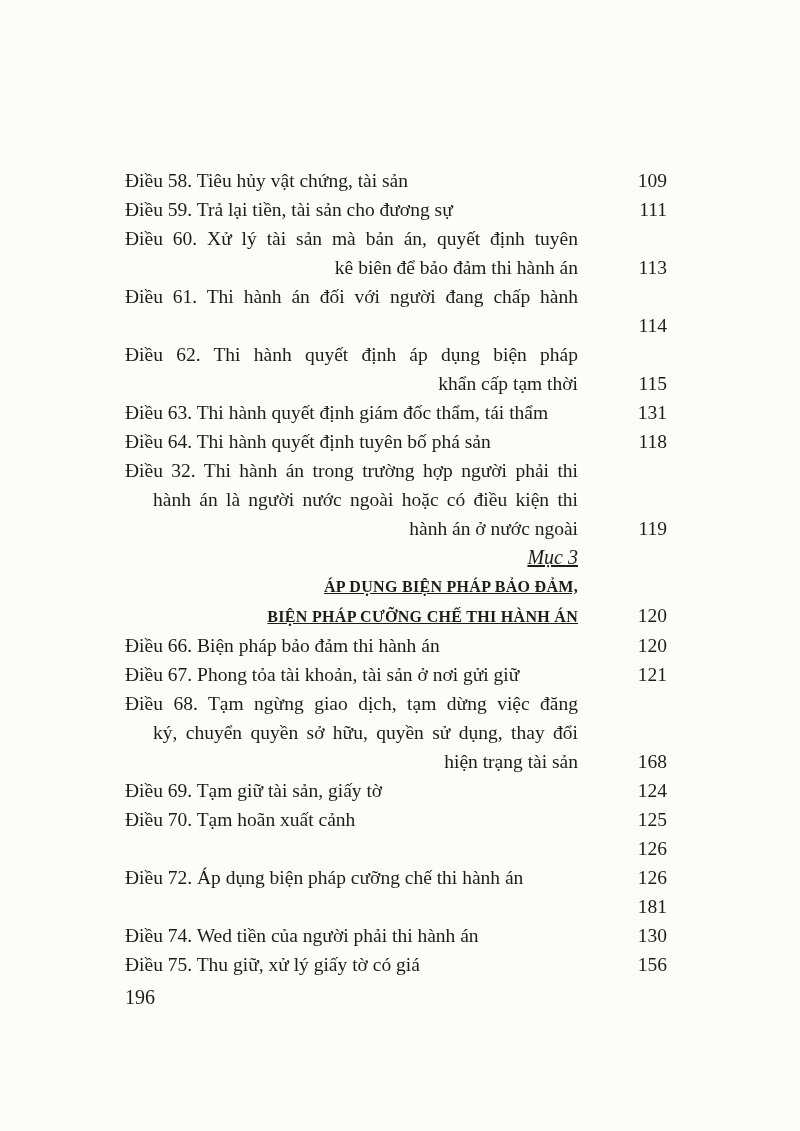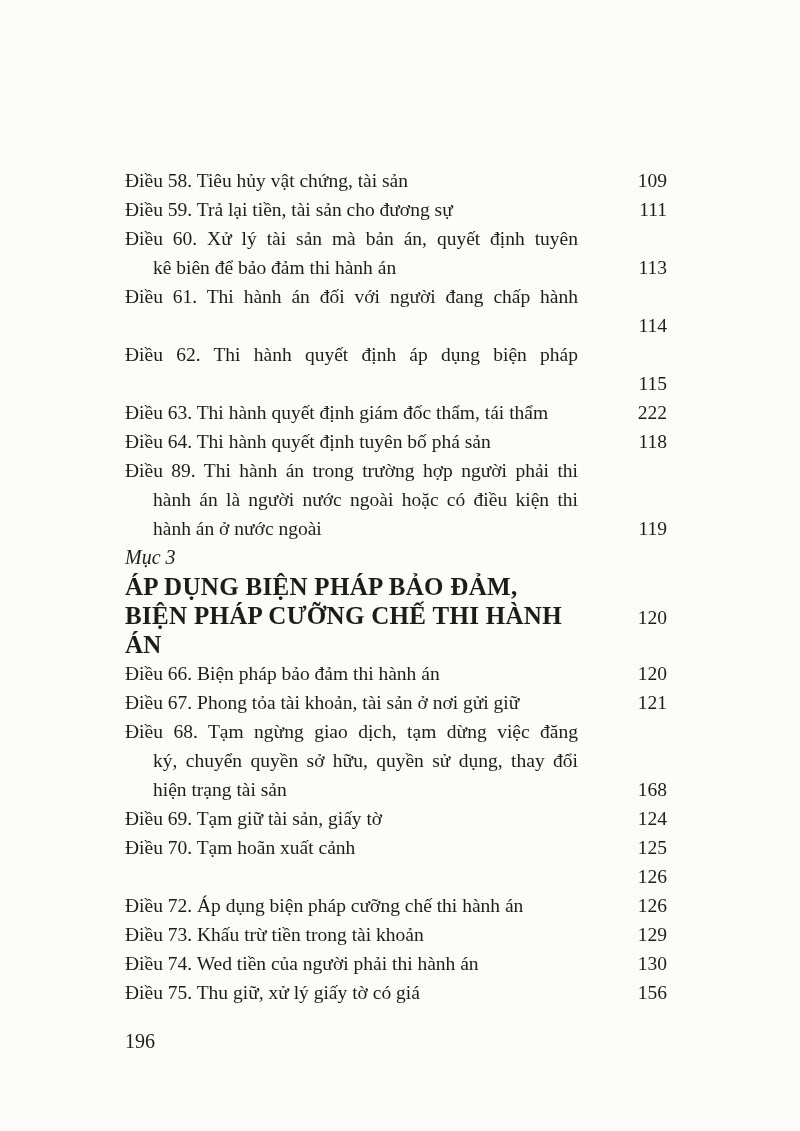--- a/index.html
+++ b/index.html
@@ -29,35 +29,36 @@
     line-height: 29px;
   }
   .title {
     flex: none;
     width: 453px;
   }
   .title.nowrap { white-space: nowrap; }
   .title.indent {
     margin-left: 28px;
     width: 425px;
+    text-align: right;
   }
   .title.fill {
     text-align: justify;
     text-align-last: justify;
   }
-  .title.center { text-align: left; }
-  .bold { font-weight: bold; font-size: 25px; letter-spacing: 0.3px; }
+  .title.center { text-align: right; text-decoration: underline; }
+  .bold { font-weight: bold; font-size: 16px; letter-spacing: 0.3px; }
   .italic { font-style: italic; font-size: 20px; }
   .page {
     margin-left: auto;
     text-align: right;
     min-width: 40px;
   }
   .footer {
-    margin-top: 20px;
+    margin-top: 4px;
     font-size: 20px;
     line-height: 29px;
   }
 </style>
 </head>
 <body>
 
 <div class="paper">
   <div class="toc">
       <div class="row">
@@ -78,32 +79,33 @@
       <div class="row">
         <span class="title fill">Điều 61. Thi hành án đối với người đang chấp hành</span>
       </div>
       <div class="row">
         <span class="page">114</span>
       </div>
       <div class="row">
         <span class="title fill">Điều 62. Thi hành quyết định áp dụng biện pháp</span>
       </div>
       <div class="row">
+        <span class="title indent nowrap">khẩn cấp tạm thời</span>
         <span class="page">115</span>
       </div>
       <div class="row">
         <span class="title nowrap">Điều 63. Thi hành quyết định giám đốc thẩm, tái thẩm</span>
-        <span class="page">222</span>
+        <span class="page">131</span>
       </div>
       <div class="row">
         <span class="title nowrap">Điều 64. Thi hành quyết định tuyên bố phá sản</span>
         <span class="page">118</span>
       </div>
       <div class="row">
-        <span class="title fill">Điều 89. Thi hành án trong trường hợp người phải thi</span>
+        <span class="title fill">Điều 32. Thi hành án trong trường hợp người phải thi</span>
       </div>
       <div class="row">
         <span class="title indent fill">hành án là người nước ngoài hoặc có điều kiện thi</span>
       </div>
       <div class="row">
         <span class="title indent nowrap">hành án ở nước ngoài</span>
         <span class="page">119</span>
       </div>
       <div class="row">
         <span class="title center italic">Mục 3</span>
@@ -142,22 +144,21 @@
         <span class="page">125</span>
       </div>
       <div class="row">
         <span class="page">126</span>
       </div>
       <div class="row">
         <span class="title nowrap">Điều 72. Áp dụng biện pháp cưỡng chế thi hành án</span>
         <span class="page">126</span>
       </div>
       <div class="row">
-        <span class="title nowrap">Điều 73. Khấu trừ tiền trong tài khoản</span>
-        <span class="page">129</span>
+        <span class="page">181</span>
       </div>
       <div class="row">
         <span class="title nowrap">Điều 74. Wed tiền của người phải thi hành án</span>
         <span class="page">130</span>
       </div>
       <div class="row">
         <span class="title nowrap">Điều 75. Thu giữ, xử lý giấy tờ có giá</span>
         <span class="page">156</span>
       </div>
     </div>

